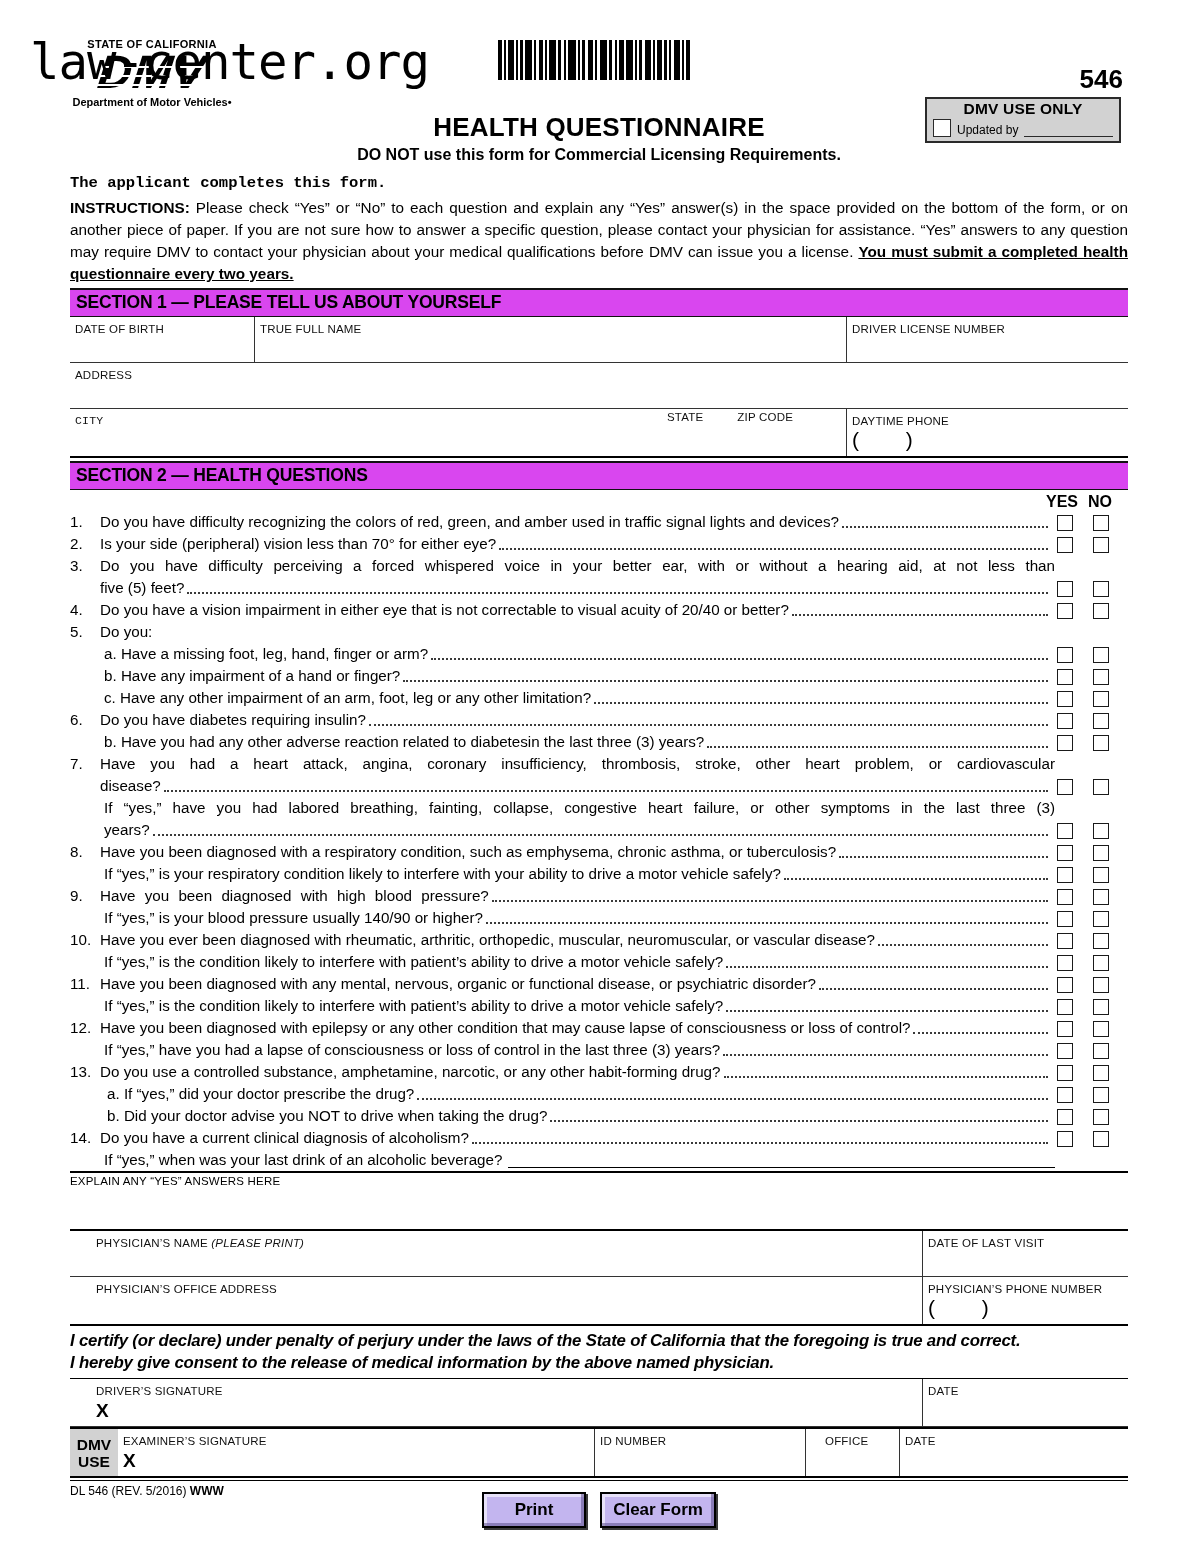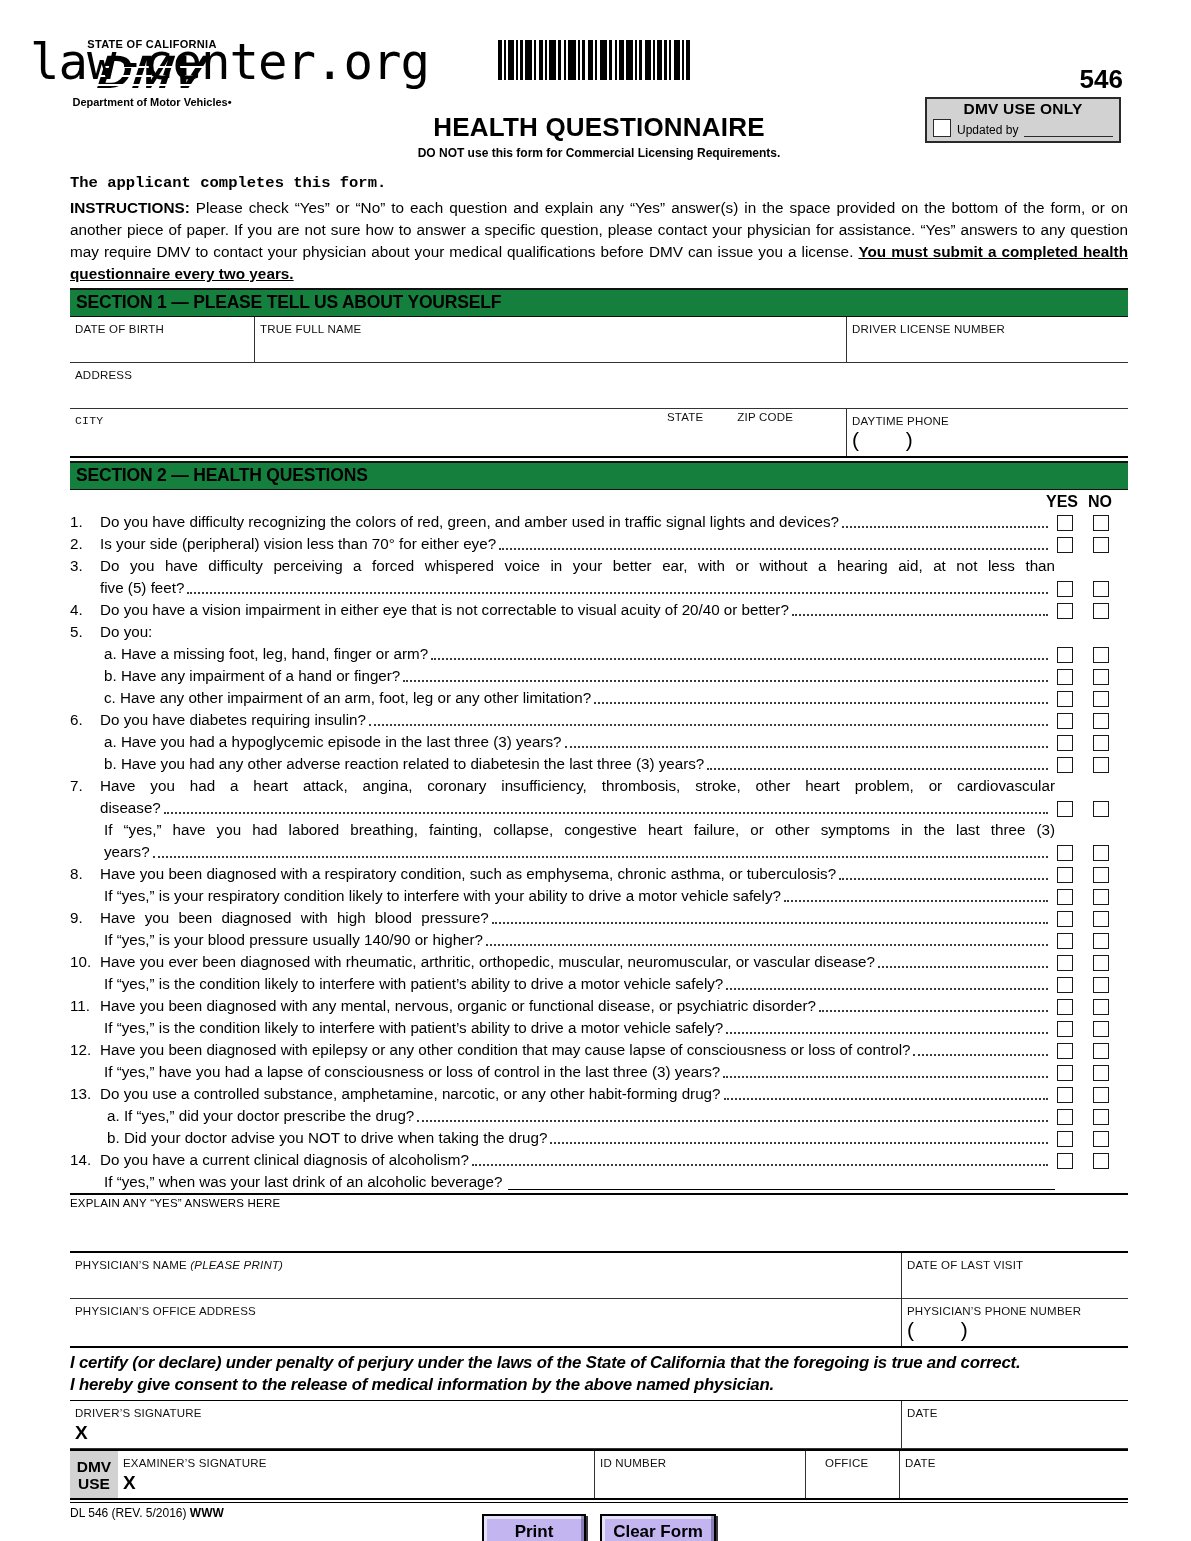--- a/index.html
+++ b/index.html
@@ -19,30 +19,30 @@
   .form-number{position:absolute;right:68px;top:64px;font-size:26px;font-weight:bold;}
   .dmv-use-box{position:absolute;left:925px;top:97px;width:196px;height:46px;background:#d2d2d2;
     border:2px solid #2a2a2a;box-sizing:border-box;padding:1px 6px 2px 6px;}
   .dmv-use-title{font-weight:bold;font-size:15.5px;text-align:center;letter-spacing:.2px;}
   .dmv-use-row{display:flex;align-items:flex-end;gap:6px;margin-top:1px;}
   .dmv-use-cb{width:16px;height:16px;border:1.5px solid #2a2a2a;background:#fff;flex:none;}
   .dmv-use-label{font-size:12px;}
   .dmv-use-line{flex:1;border-bottom:1.5px solid #2a2a2a;height:12px;}
 
   .title{position:absolute;left:70px;width:1058px;top:112px;text-align:center;font-size:26px;font-weight:bold;letter-spacing:.2px;}
-  .subtitle{position:absolute;left:70px;width:1058px;top:146px;text-align:center;font-size:12px;font-weight:bold;}
+  .subtitle{position:absolute;left:70px;width:1058px;top:146px;text-align:center;font-size:16px;font-weight:bold;}
 
   
   .main{position:absolute;left:70px;top:174px;width:1058px;}
   .applicant-note{font-size:15.5px;font-weight:bold;font-family:Liberation Mono, monospace;}
   .instructions{font-size:15.3px;line-height:22px;text-align:justify;margin:5px 0 0 0;}
   .instructions .lead{font-weight:bold;margin-top:24px;}
   .instructions .tail{font-weight:bold;text-decoration:underline;}
 
-  .section-bar{margin-top:3px;background:#15803d;border-top:2.5px solid #111;border-bottom:1px solid #111;
+  .section-bar{margin-top:3px;background:#d946ef;border-top:2.5px solid #111;border-bottom:1px solid #111;
     font-weight:bold;font-size:17.5px;padding:2px 6px 3px 6px;letter-spacing:-.2px;}
 
   
   .tbl{border-bottom:2.5px solid #000;}
   .trow{display:flex;border-bottom:1px solid #333;}
   .trow:last-child{border-bottom:none;}
   .tcell{box-sizing:border-box;padding:2px 5px;position:relative;}
   .tcell + .tcell{border-left:1px solid #333;}
   .flabel{font-size:11.5px;color:#111;letter-spacing:.2px;}
   .flabel .it{font-style:italic;}
@@ -69,21 +69,21 @@
   .hr2{border-top:2px solid #000;margin-top:1px;}
   .explain-label{font-size:11.5px;letter-spacing:.2px;padding-top:2px;}
   .explain-area{height:42px;}
 
   
   .cert{font-weight:bold;font-style:italic;font-size:16.8px;line-height:22px;margin:4px 0 4px 0;letter-spacing:-.2px;}
 
   .x-mark{font-size:19px;font-weight:bold;line-height:18px;margin-top:3px;}
   .dmvuse-cell{width:48px;flex:none;background:#d2d2d2;display:flex;flex-direction:column;align-items:center;justify-content:center;
     font-weight:bold;font-size:15.5px;line-height:17px;box-sizing:border-box;}
-  .w-driver{width:831px;flex:none;}
+  .w-driver{width:831px;flex:none;margin-left:21px;}
   .w-datel{flex:1;}
   .w-exam{width:476px;flex:none;}
   .w-id{width:211px;flex:none;}
   .w-office{width:94px;flex:none;padding-left:19px;}
 
   .thin-rule{border-top:1px solid #000;margin-top:2px;}
   .footer-row{font-size:12px;margin-top:3px;}
   .footer-row .b{font-weight:bold;}
   .btn-row{display:flex;justify-content:center;gap:14px;margin-top:-6px;}
   .btn{background:#c3b5ef;border:2px solid #000;box-shadow:inset -3px -3px 0 rgba(92,80,140,.55),inset 3px 3px 0 rgba(255,255,255,.6),2px 2px 0 #3a3a3a;
@@ -280,29 +280,20 @@
           <span class="qp">6.</span>
           <span class="qt">Do you have diabetes requiring insulin?</span>
           <span class="dots"></span>
           <span class="bcell">
             <span class="cb"></span>
             <span class="cb"></span>
           </span>
         </div>
         <div class="q i1">
           <span class="qp"></span>
-          <span class="qt">a. Have you had a hypoglycemic episode in the last three (3) years?</span>
-          <span class="dots"></span>
-          <span class="bcell">
-            <span class="cb"></span>
-            <span class="cb"></span>
-          </span>
-        </div>
-        <div class="q i1">
-          <span class="qp"></span>
           <span class="qt">b. Have you had any other adverse reaction related to diabetesin the last three (3) years?</span>
           <span class="dots"></span>
           <span class="bcell">
             <span class="cb"></span>
             <span class="cb"></span>
           </span>
         </div>
         <div class="q j">
           <span class="qp">7.</span>
           <span class="qt">Have you had a heart attack, angina, coronary insufficiency, thrombosis, stroke, other heart problem, or cardiovascular</span>

